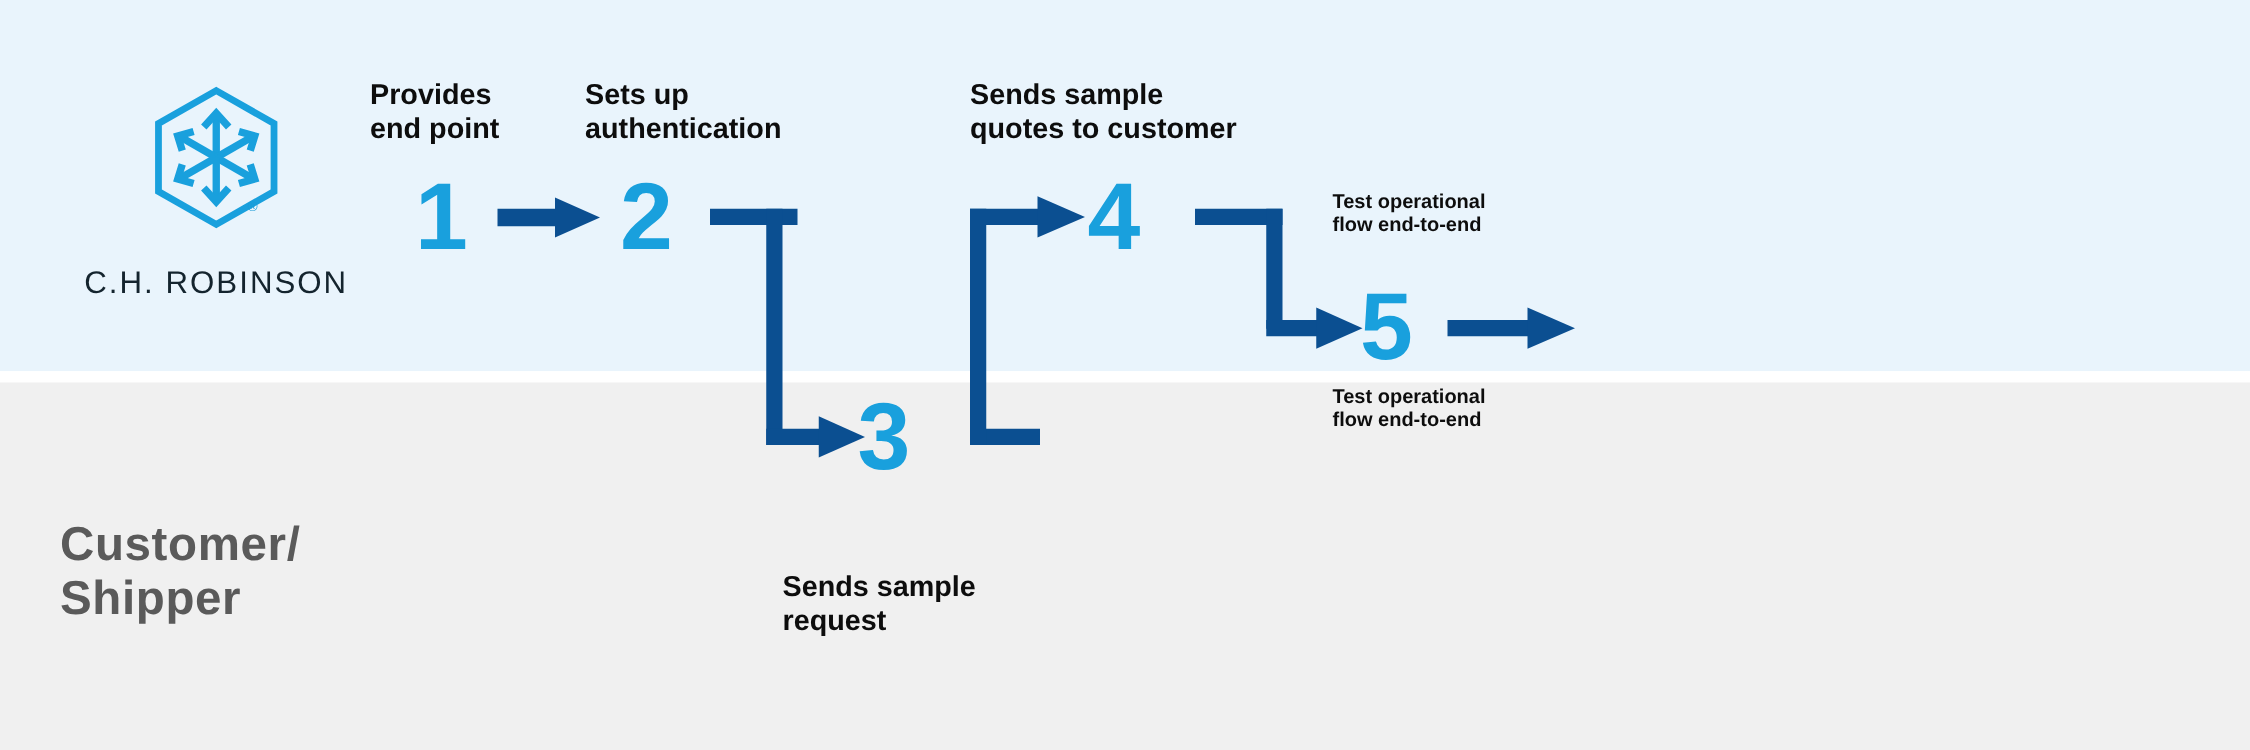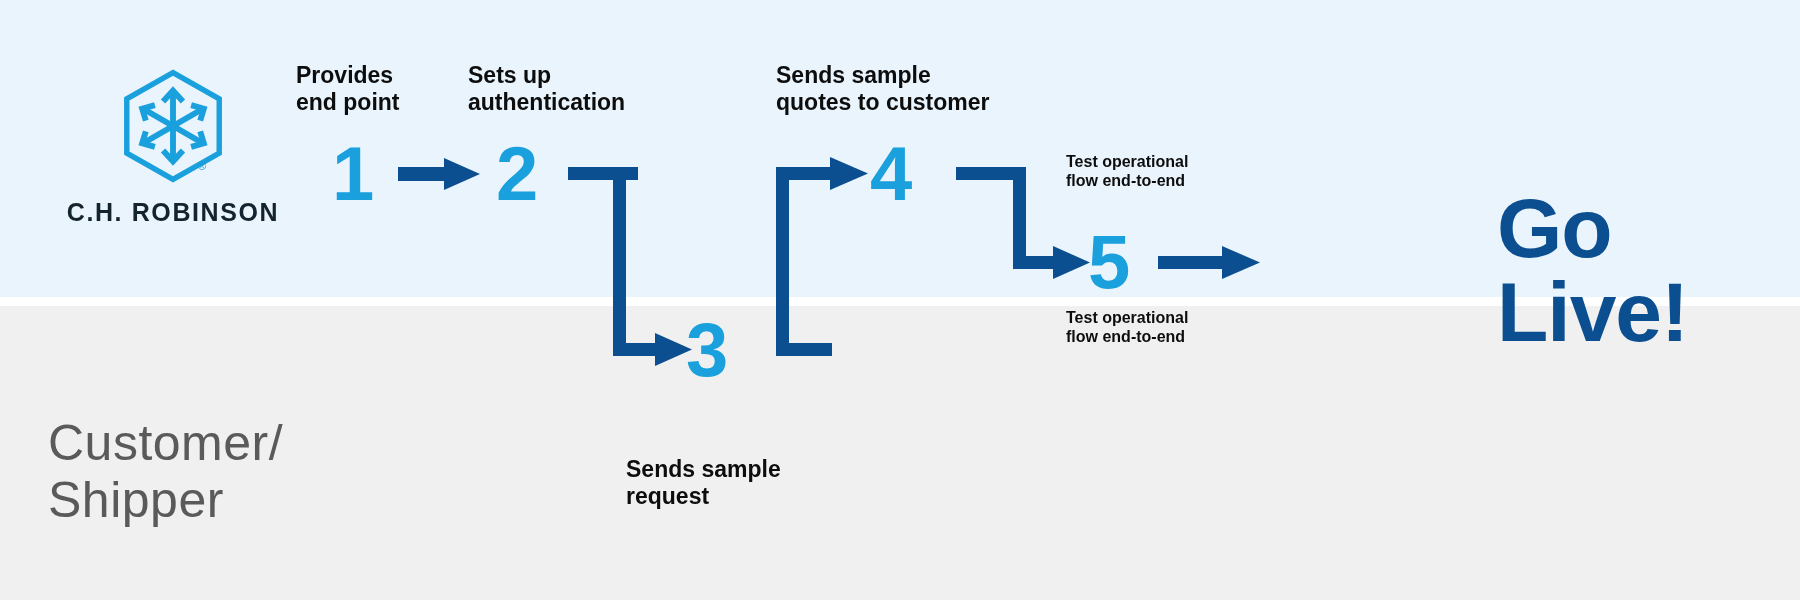--- a/index.html
+++ b/index.html
@@ -21,34 +21,34 @@
   .band-gap{top:297px;height:9px;background:#ffffff;}
   .band-bottom{top:306px;height:294px;background:#f0f0f0;}
 
   
   .logo-block{
     position:absolute;left:48px;top:68px;width:250px;
     text-align:center;
   }
   .logo-mark{width:110px;height:116px;margin:0 auto;display:block;}
   .logo-word{
-    margin-top:14px;
-    font-size:25px;font-weight:bold;letter-spacing:1.6px;
+    margin-top:28px;
+    font-size:25px;font-weight:normal;letter-spacing:1.6px;
     color:#14242e;font-family:"Liberation Sans", sans-serif;
     white-space:nowrap;
   }
   .logo-reg{
     position:absolute;left:198px;top:160px;
     font-size:11px;color:#1a9bd7;
   }
 
   
   .lane-label{
     position:absolute;left:48px;top:415px;width:320px;
-    font-size:50px;font-weight:normal;line-height:1.13;
+    font-size:38px;font-weight:bold;line-height:1.13;
     color:#5a5a5a;letter-spacing:0.5px;
   }
 
   
   .step-num{
     position:absolute;
     font-size:76px;font-weight:bold;line-height:1;
     color:#19a0dd;
     font-family:"Liberation Sans", sans-serif;
   }
@@ -142,22 +142,20 @@
   <div class="step-num" style="left:332px;top:136px;">1</div>
 
   <div class="step-num" style="left:496px;top:136px;">2</div>
 
   <div class="step-num" style="left:686px;top:312px;">3</div>
 
   <div class="step-num" style="left:870px;top:136px;">4</div>
 
   <div class="step-num" style="left:1088px;top:224px;">5</div>
 
-  <div class="golive">Go
-Live!</div>
 
   <svg class="connectors" viewBox="0 0 1800 600">
     <g fill="#0b4f91" stroke="none">
 
       <g>
         <rect x="398" y="167" width="54" height="14"></rect>
         <polygon points="444,158 480,174 444,190"></polygon>
       </g>
 
       <g>

